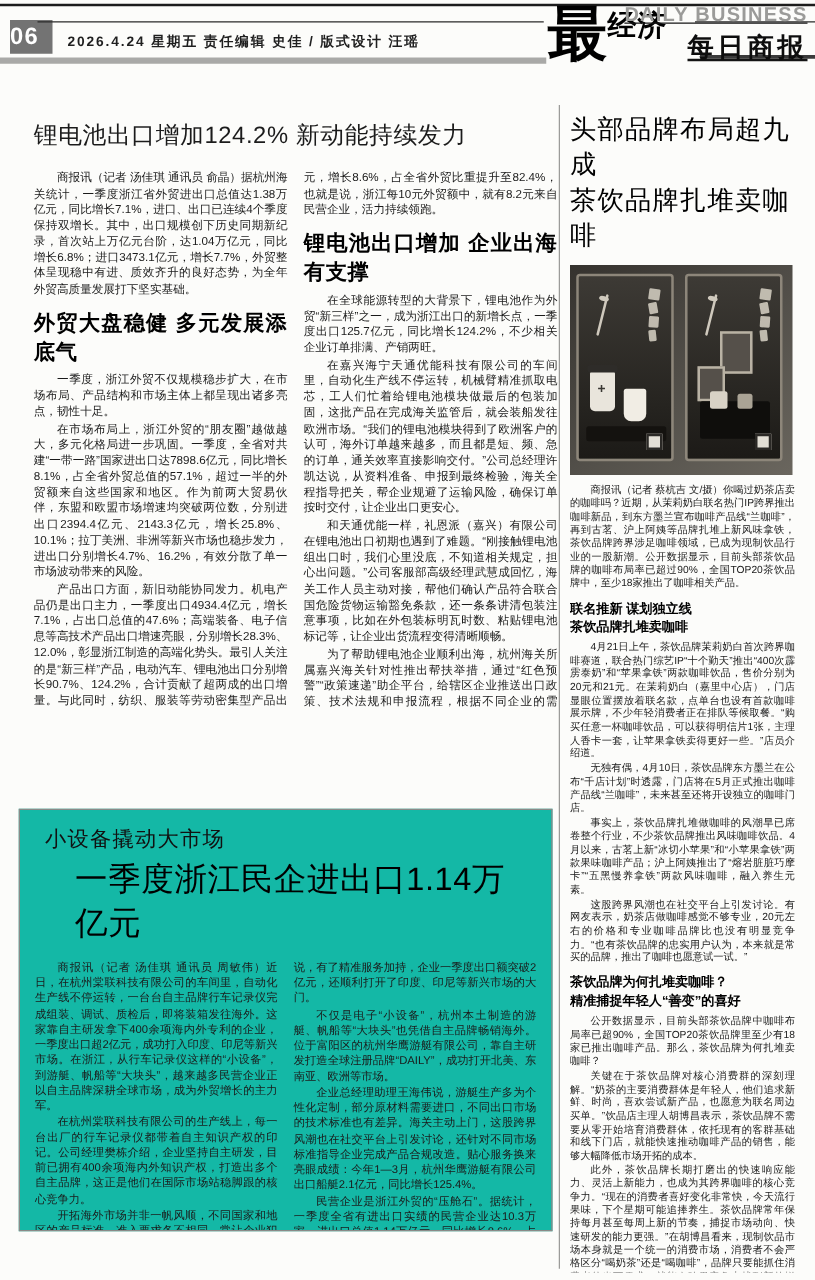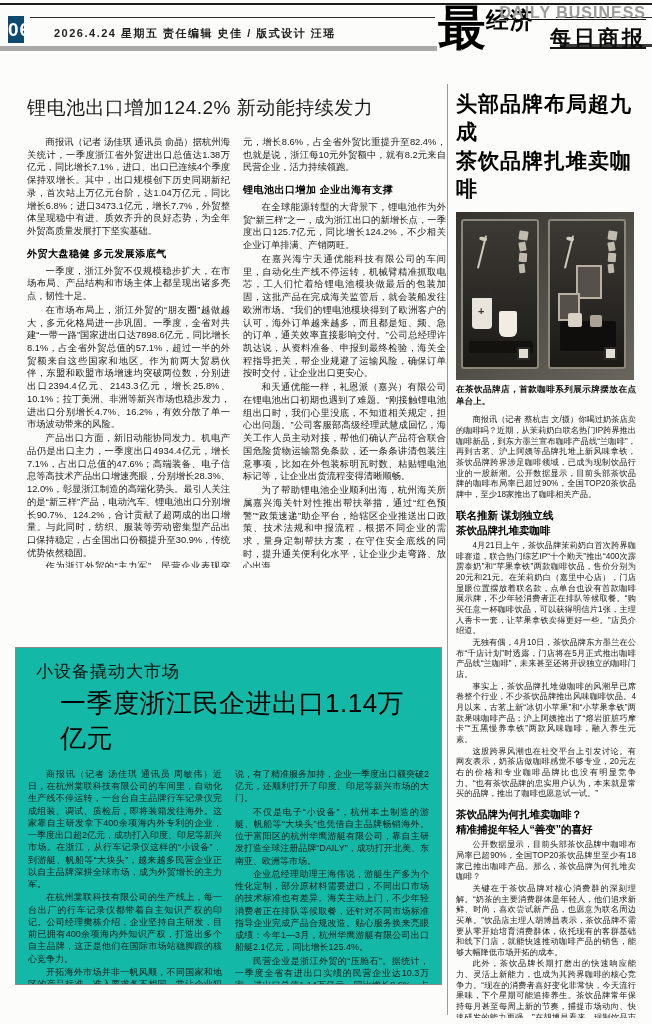--- a/index.html
+++ b/index.html
@@ -9,23 +9,23 @@
     background:#e8e8e6;
     font-family:"Liberation Sans","DejaVu Sans",sans-serif;
   }
   .page {
     position:relative; width:652px; height:1024px;
     background:#fcfcfa; color:#141414; overflow:hidden;
   }
   
   .topline { position:absolute; top:3px; left:0; width:652px; height:2px; background:#1c1c1c; }
   .pagenum {
-    position:absolute; top:16px; left:8px; width:16px; height:27px;
-    background:#0c4a6e; color:#ffffff; font-size:19px; font-weight:bold;
-    text-align:right; line-height:27px; letter-spacing:1px;
+    position:absolute; top:16px; left:8px; width:34px; height:27px;
+    background:#737373; color:#ffffff; font-size:19px; font-weight:bold;
+    text-align:left; line-height:27px; letter-spacing:1px;
   }
   .header-rule-left { position:absolute; top:17px; left:30px; width:405px; height:1px; background:#2a2a2a; }
   .header-rule-right { position:absolute; top:17px; left:556px; width:96px; height:1px; background:#2a2a2a; }
   .dateline {
     position:absolute; top:26px; left:54px; font-size:11px; font-weight:bold;
     color:#1f1f1f; letter-spacing:1.5px; white-space:nowrap;
   }
   .header-bar-left { position:absolute; top:46px; left:0; width:437px; height:5px; background:#a9a9a7; }
   .header-bar-right { position:absolute; top:44px; left:560px; width:92px; height:3px; background:#3a3a3a; }
   .logo { position:absolute; top:4px; left:438px; display:flex; align-items:flex-end; }
@@ -38,40 +38,40 @@
   .masthead-en { font-size:16px; font-weight:bold; color:#9b9b99; letter-spacing:1px; }
   .masthead-cn { font-size:21px; font-weight:900; color:#0d0d0d; letter-spacing:3px; margin-top:2px; }
 
   
   .lead { position:absolute; left:27px; top:86px; width:419px; }
   .lead-headline { font-size:35px; font-weight:900; letter-spacing:1px; color:#000; line-height:1.2; }
   .lead-sub { font-size:19px; color:#1b1b1b; margin-top:9px; letter-spacing:0.5px; }
   .cols { display:flex; gap:13px; margin-top:15px; }
   .colL, .colR { width:203px; font-size:9.3px; line-height:1.37; text-align:justify; color:#1a1a1a; }
   .cols p { margin:0 0 1px 0; text-indent:2em; }
-  .inline-head { font-size:10px; font-weight:bold; color:#000; margin:9px 0 4px 0; letter-spacing:0.5px; }
+  .inline-head { font-size:17px; font-weight:bold; color:#000; margin:9px 0 4px 0; letter-spacing:0.5px; }
   .lead-body-wrap { height:447px; overflow:hidden; }
 
   
   .v-divider { position:absolute; left:447px; top:84px; width:1px; height:931px; background:#9b9b99; }
 
   
   .boxed {
     position:absolute; left:15px; top:647px; width:427px; height:338px;
     border:1.5px solid #8a8a88; background:#14b8a6; padding:12px 12px 8px 12px; overflow:hidden;
   }
   .kicker { font-size:17px; color:#111; margin-left:8px; letter-spacing:1px; }
   .box-headline { font-size:26px; font-weight:400; color:#000; margin:3px 0 12px 32px; letter-spacing:0.5px; }
   .box-cols { display:flex; gap:13px; }
   .box-col { width:195px; font-size:9px; line-height:1.36; text-align:justify; color:#1a1a1a; }
   .box-col p { margin:0 0 1px 0; text-indent:2em; }
 
   
   .sidebar { position:absolute; left:456px; top:90px; width:180px; height:928px; overflow:hidden; }
-  .side-headline { font-size:21px; font-weight:700; color:#000; line-height:1.35; letter-spacing:1px; }
+  .side-headline { font-size:21px; font-weight:400; color:#000; line-height:1.35; letter-spacing:1px; }
   .photo {
     position:relative; width:178px; height:168px; margin-top:9px;
     background:linear-gradient(140deg,#35322e 0%,#53504a 55%,#6a665e 100%);
     overflow:hidden;
   }
   .poster {
     position:absolute; top:7px; width:78px; height:150px;
     background:linear-gradient(180deg,#3d3a35 0%,#262420 70%,#1c1a17 100%);
     border:2px solid #8d867a; border-radius:3px;
   }
@@ -154,21 +154,21 @@
     <div class="box-headline">一季度浙江民企进出口1.14万亿元</div>
     <div class="box-cols">
       <div class="box-col">
         <p>商报讯（记者 汤佳琪 通讯员 周敏伟）近日，在杭州棠联科技有限公司的车间里，自动化生产线不停运转，一台台自主品牌行车记录仪完成组装、调试、质检后，即将装箱发往海外。这家靠自主研发拿下400余项海内外专利的企业，一季度出口超2亿元，成功打入印度、印尼等新兴市场。在浙江，从行车记录仪这样的“小设备”，到游艇、帆船等“大块头”，越来越多民营企业正以自主品牌深耕全球市场，成为外贸增长的主力军。</p>
         <p>在杭州棠联科技有限公司的生产线上，每一台出厂的行车记录仪都带着自主知识产权的印记。公司经理樊栋介绍，企业坚持自主研发，目前已拥有400余项海内外知识产权，打造出多个自主品牌，这正是他们在国际市场站稳脚跟的核心竞争力。</p>
         <p>开拓海外市场并非一帆风顺，不同国家和地区的产品标准、准入要求各不相同，常让企业犯难。杭州海关推出的“红橙企航”助企服务平台，精准推送海外市场准入要求、标准变更等信息，帮企业少走弯路。“平台推送的政策很实用，让我们能快速适应不同市场的管理要求。”樊栋</p>
       </div>
       <div class="box-col">
         <p style="text-indent:0">说，有了精准服务加持，企业一季度出口额突破2亿元，还顺利打开了印度、印尼等新兴市场的大门。</p>
         <p>不仅是电子“小设备”，杭州本土制造的游艇、帆船等“大块头”也凭借自主品牌畅销海外。位于富阳区的杭州华鹰游艇有限公司，靠自主研发打造全球注册品牌“DAILY”，成功打开北美、东南亚、欧洲等市场。</p>
-        <p>企业总经理助理王海伟说，游艇生产多为个性化定制，部分原材料需要进口，不同出口市场的技术标准也有差异。海关主动上门，不少年轻消费者正在排队等候取餐，还针对不同市场标准指导企业完成产品合规改造。贴心服务换来亮眼成绩：今年1—3月，杭州华鹰游艇有限公司出口船艇2.1亿元，同比增长125.4%。</p>
+        <p>企业总经理助理王海伟说，游艇生产多为个性化定制，部分原材料需要进口，不同出口市场的技术标准也有差异。海关主动上门，这股跨界风潮也在社交平台上引发讨论，还针对不同市场标准指导企业完成产品合规改造。贴心服务换来亮眼成绩：今年1—3月，杭州华鹰游艇有限公司出口船艇2.1亿元，同比增长125.4%。</p>
         <p>民营企业是浙江外贸的“压舱石”。据统计，一季度全省有进出口实绩的民营企业达10.3万家，进出口总值1.14万亿元，同比增长8.6%，占全省外贸比重超八成。杭州海关通过“红橙企航”等平台精准滴灌政策、优化服务，助力民企打造自主品牌、提升竞争力，让更多“浙江造”凭借硬核实力走向全球。</p>
       </div>
     </div>
   </div>
 
   <div class="sidebar">
     <div class="side-headline">
       <div>头部品牌布局超九成</div>
       <div>茶饮品牌扎堆卖咖啡</div>
     </div>
@@ -194,21 +194,20 @@
             <i></i>
             <i></i>
           </div>
         <div class="sprig"></div>
         <div class="frame frame-1"></div>
         <div class="frame frame-2"></div>
         <div class="stack"></div>
         <div class="qr"></div>
       </div>
     </div>
-    <div class="photo-caption">在茶饮品牌店，首款咖啡系列展示牌摆放在点单台上。</div>
 
     <div class="side-body">
       <p>商报讯（记者 蔡杭吉 文/摄）你喝过奶茶店卖的咖啡吗？近期，从茉莉奶白联名热门IP跨界推出咖啡新品，到东方墨兰宣布咖啡产品线“兰咖啡”，再到古茗、沪上阿姨等品牌扎堆上新风味拿铁，茶饮品牌跨界涉足咖啡领域，已成为现制饮品行业的一股新潮。公开数据显示，目前头部茶饮品牌的咖啡布局率已超过90%，全国TOP20茶饮品牌中，至少18家推出了咖啡相关产品。</p>
       <div class="side-head">
         <div>联名推新 谋划独立线</div>
         <div>茶饮品牌扎堆卖咖啡</div>
       </div>
       <p>4月21日上午，茶饮品牌茉莉奶白首次跨界咖啡赛道，联合热门综艺IP“十个勤天”推出“400次霹雳泰奶”和“苹果拿铁”两款咖啡饮品，售价分别为20元和21元。在茉莉奶白（嘉里中心店），门店显眼位置摆放着联名款，点单台也设有首款咖啡展示牌，不少年轻消费者正在排队等候取餐。“购买任意一杯咖啡饮品，可以获得明信片1张，主理人香卡一套，让苹果拿铁卖得更好一些。”店员介绍道。</p>
       <p>无独有偶，4月10日，茶饮品牌东方墨兰在公布“千店计划”时透露，门店将在5月正式推出咖啡产品线“兰咖啡”，未来甚至还将开设独立的咖啡门店。</p>
       <p>事实上，茶饮品牌扎堆做咖啡的风潮早已席卷整个行业，不少茶饮品牌推出风味咖啡饮品。4月以来，古茗上新“冰切小苹果”和“小苹果拿铁”两款果味咖啡产品；沪上阿姨推出了“熔岩脏脏巧摩卡”“五黑慢养拿铁”两款风味咖啡，融入养生元素。</p>

